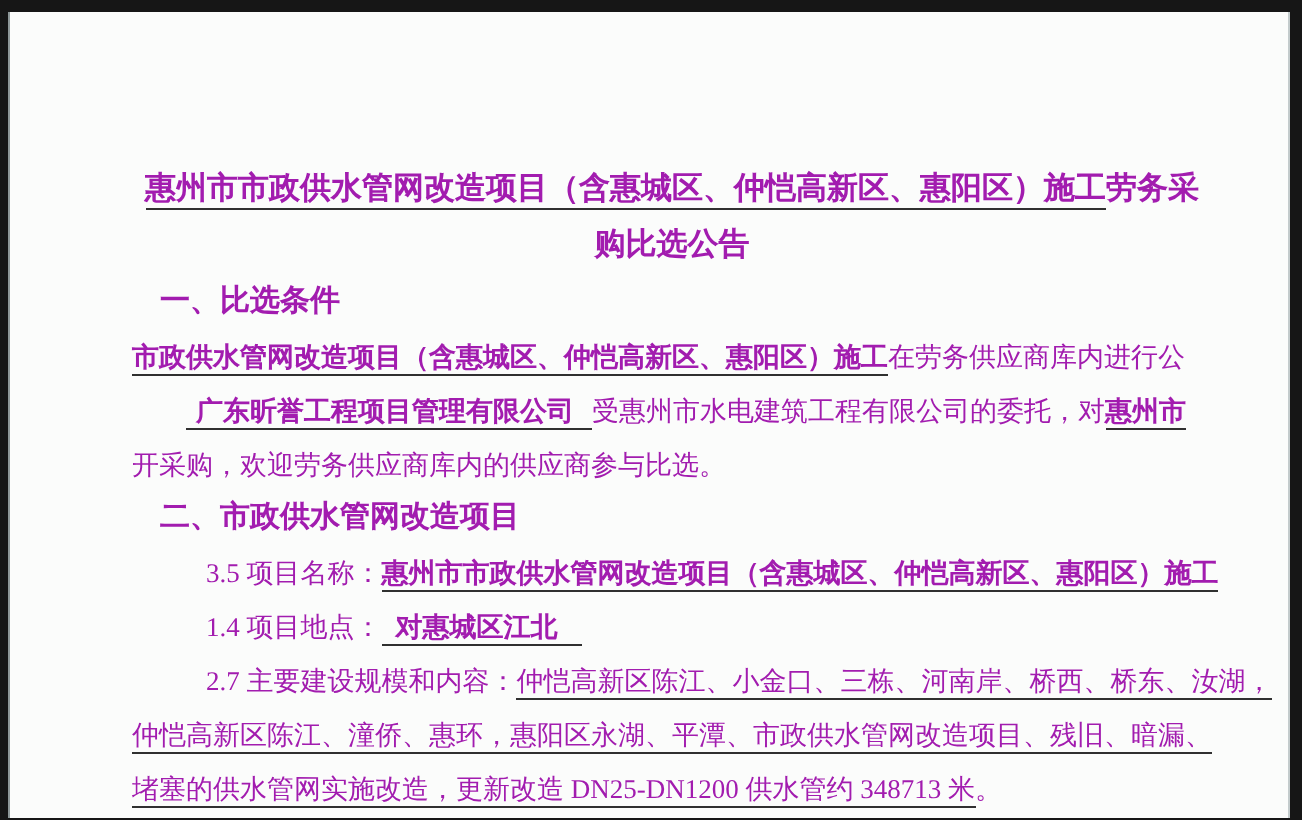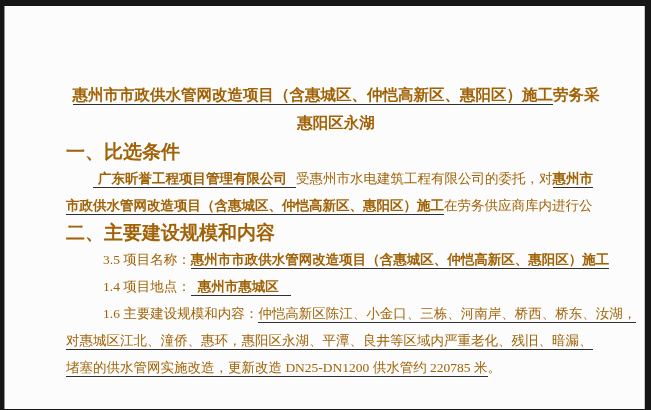--- a/index.html
+++ b/index.html
@@ -21,37 +21,38 @@
     position: absolute;
     left: 4px;
     top: 6px;
     right: 6px;
     height: 403px;
     box-sizing: border-box;
     background: #fbfcfb;
     border-left: 1px solid #8e9899;
     border-right: 1px solid #c3cbcc;
     padding: 75px 38px 0 61px;
-    color: #a16207;
+    color: #a21caf;
   }
   .title-line {
     height: 28px;
     line-height: 28px;
     text-align: center;
     font-size: 15.5px;
     font-weight: 700;
     white-space: nowrap;
     letter-spacing: 0;
   }
   .heading {
     height: 27px;
     line-height: 27px;
-    font-size: 19px;
+    font-size: 15px;
     font-weight: 700;
     white-space: nowrap;
+    margin-left: 14px;
   }
   .heading.first { margin-top: 1px; }
   .line {
     height: 27px;
     line-height: 27px;
     font-size: 13.5px;
     white-space: nowrap;
   }
   .indent-para { padding-left: 27px; }
   .indent-item { padding-left: 37px; }
@@ -73,31 +74,32 @@
 </head>
 <body>
 
 <div class="scan-frame">
   <div class="speck speck-1"></div>
   <div class="speck speck-2"></div>
 
   <div class="doc-page">
 
     <div class="title-line"><span class="u">惠州市市政供水管网改造项目（含惠城区、仲恺高新区、惠阳区）施工</span><span>劳务采</span></div>
-    <div class="title-line"><span>惠阳区永湖</span></div>
+    <div class="title-line"><span>购比选公告</span></div>
 
     <div class="heading first">一、比选条件</div>
 
+    <div class="line"><span class="u b">市政供水管网改造项目（含惠城区、仲恺高新区、惠阳区）施工</span><span>在劳务供应商库内进行公</span></div>
     <div class="line indent-para"><span class="u b name-pad">广东昕誉工程项目管理有限公司</span><span>受惠州市水电建筑工程有限公司的委托，对</span><span class="u b">惠州市</span></div>
-    <div class="line"><span class="u b">市政供水管网改造项目（含惠城区、仲恺高新区、惠阳区）施工</span><span>在劳务供应商库内进行公</span></div>
+    <div class="line"><span>开采购，欢迎劳务供应商库内的供应商参与比选。</span></div>
 
-    <div class="heading">二、主要建设规模和内容</div>
+    <div class="heading">二、市政供水管网改造项目</div>
 
     <div class="line indent-item"><span>3.5 项目名称：</span><span class="u b">惠州市市政供水管网改造项目（含惠城区、仲恺高新区、惠阳区）施工</span></div>
 
-    <div class="line indent-item"><span>1.4 项目地点：</span><span class="u b blank-pad">惠州市惠城区</span></div>
+    <div class="line indent-item"><span>1.4 项目地点：</span><span class="u b blank-pad">对惠城区江北</span></div>
 
-    <div class="line indent-item"><span>1.6 主要建设规模和内容：</span><span class="u">仲恺高新区陈江、小金口、三栋、河南岸、桥西、桥东、汝湖，</span></div>
-    <div class="line"><span class="u">对惠城区江北、潼侨、惠环，惠阳区永湖、平潭、良井等区域内严重老化、残旧、暗漏、</span></div>
-    <div class="line"><span class="u">堵塞的供水管网实施改造，更新改造 DN25-DN1200 供水管约 220785 米</span><span>。</span></div>
+    <div class="line indent-item"><span>2.7 主要建设规模和内容：</span><span class="u">仲恺高新区陈江、小金口、三栋、河南岸、桥西、桥东、汝湖，</span></div>
+    <div class="line"><span class="u">仲恺高新区陈江、潼侨、惠环，惠阳区永湖、平潭、市政供水管网改造项目、残旧、暗漏、</span></div>
+    <div class="line"><span class="u">堵塞的供水管网实施改造，更新改造 DN25-DN1200 供水管约 348713 米</span><span>。</span></div>
 
   </div>
 </div>
 
 </body></html>

